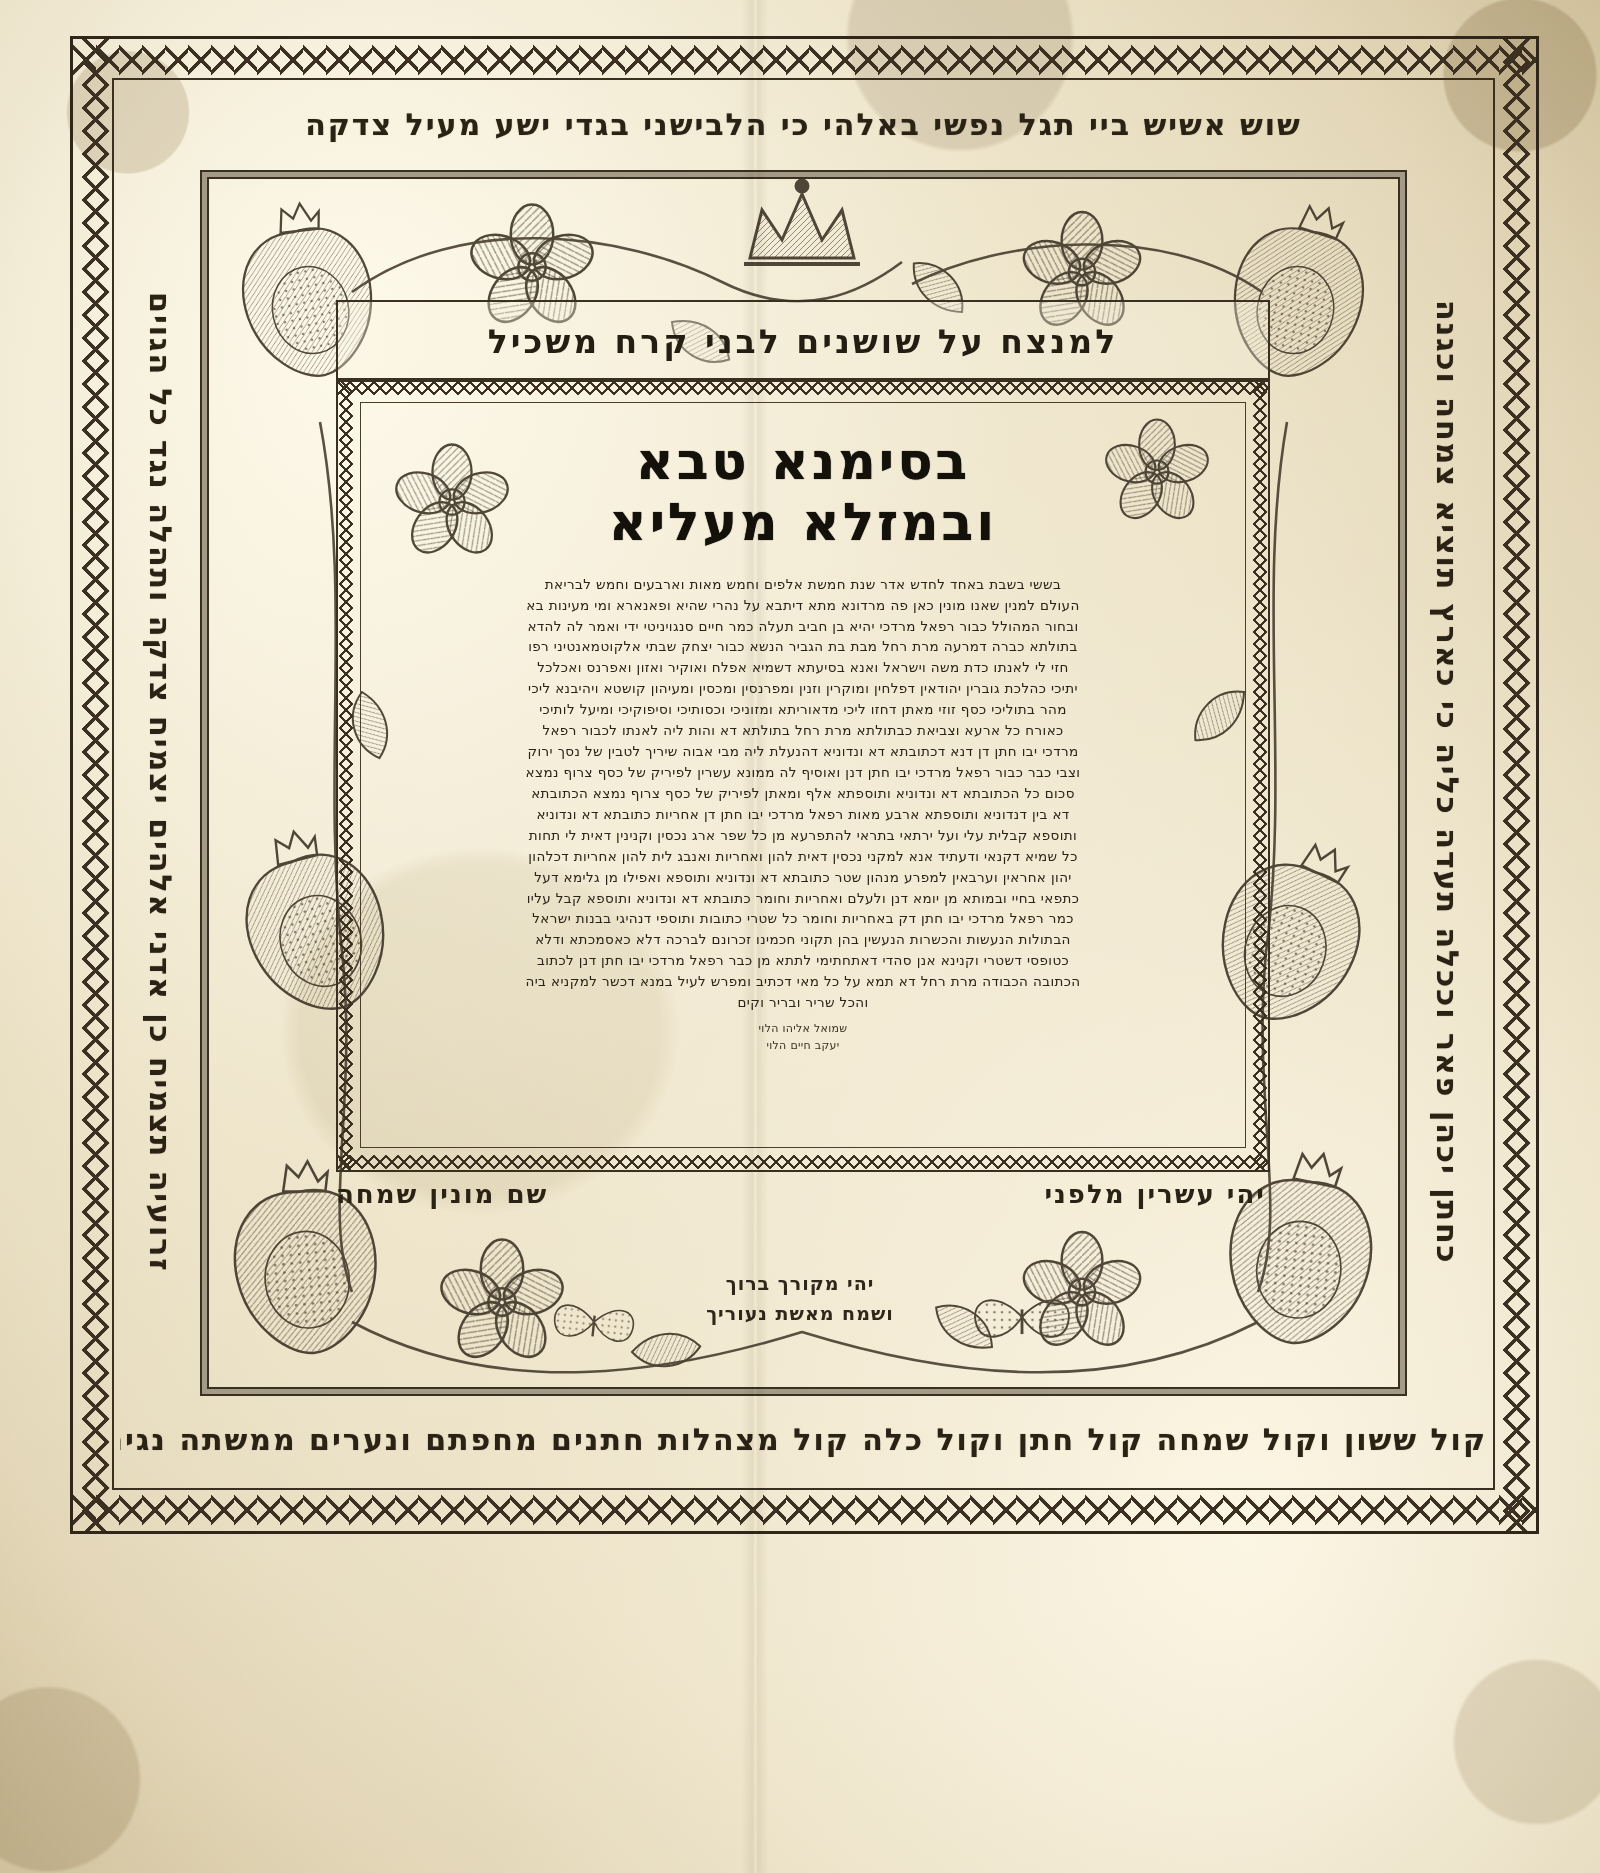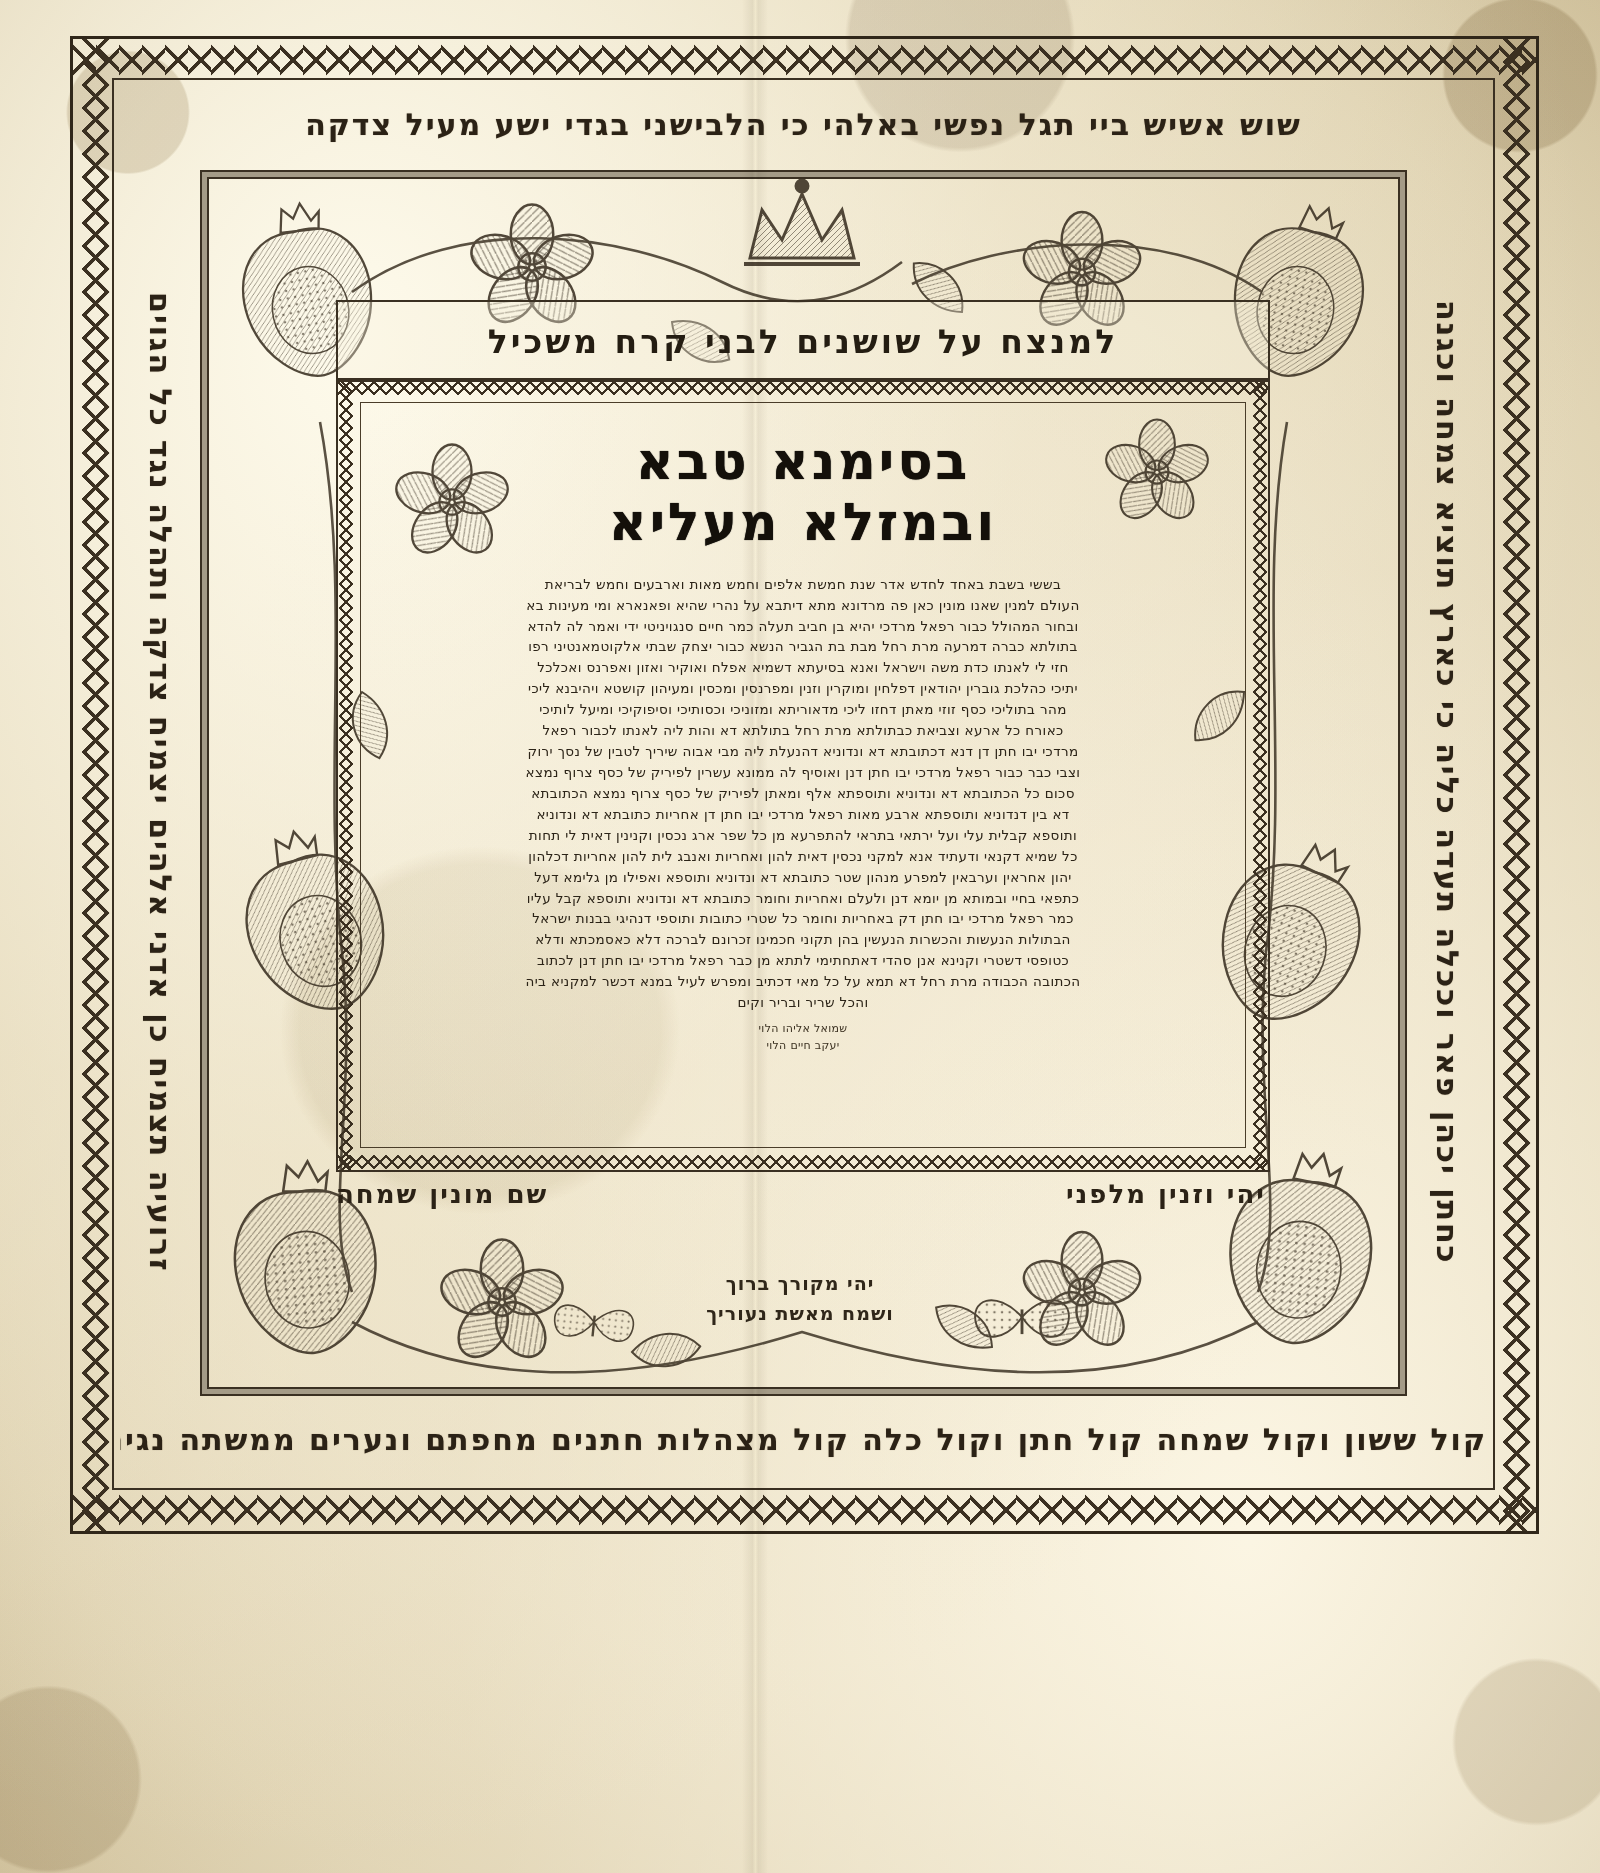--- a/index.html
+++ b/index.html
@@ -268,21 +268,21 @@
       </div>
 
       <div id="signatures" class="hebrew">
         <div>שמואל אליהו הלוי</div>
         <div>יעקב חיים הלוי</div>
       </div>
     </div>
   </div>
 
   <div id="blessing-row" class="hebrew">
-    <div>יהי וזנין מלפני</div>
+    <div>יהי עשרין מלפני</div>
     <div>שם מונין שמחה</div>
   </div>
 
   <div id="blessing-center" class="hebrew">
     <div>יהי מקורך ברוך</div>
     <div>ושמח מאשת נעוריך</div>
   </div>
 
 </div>
 

